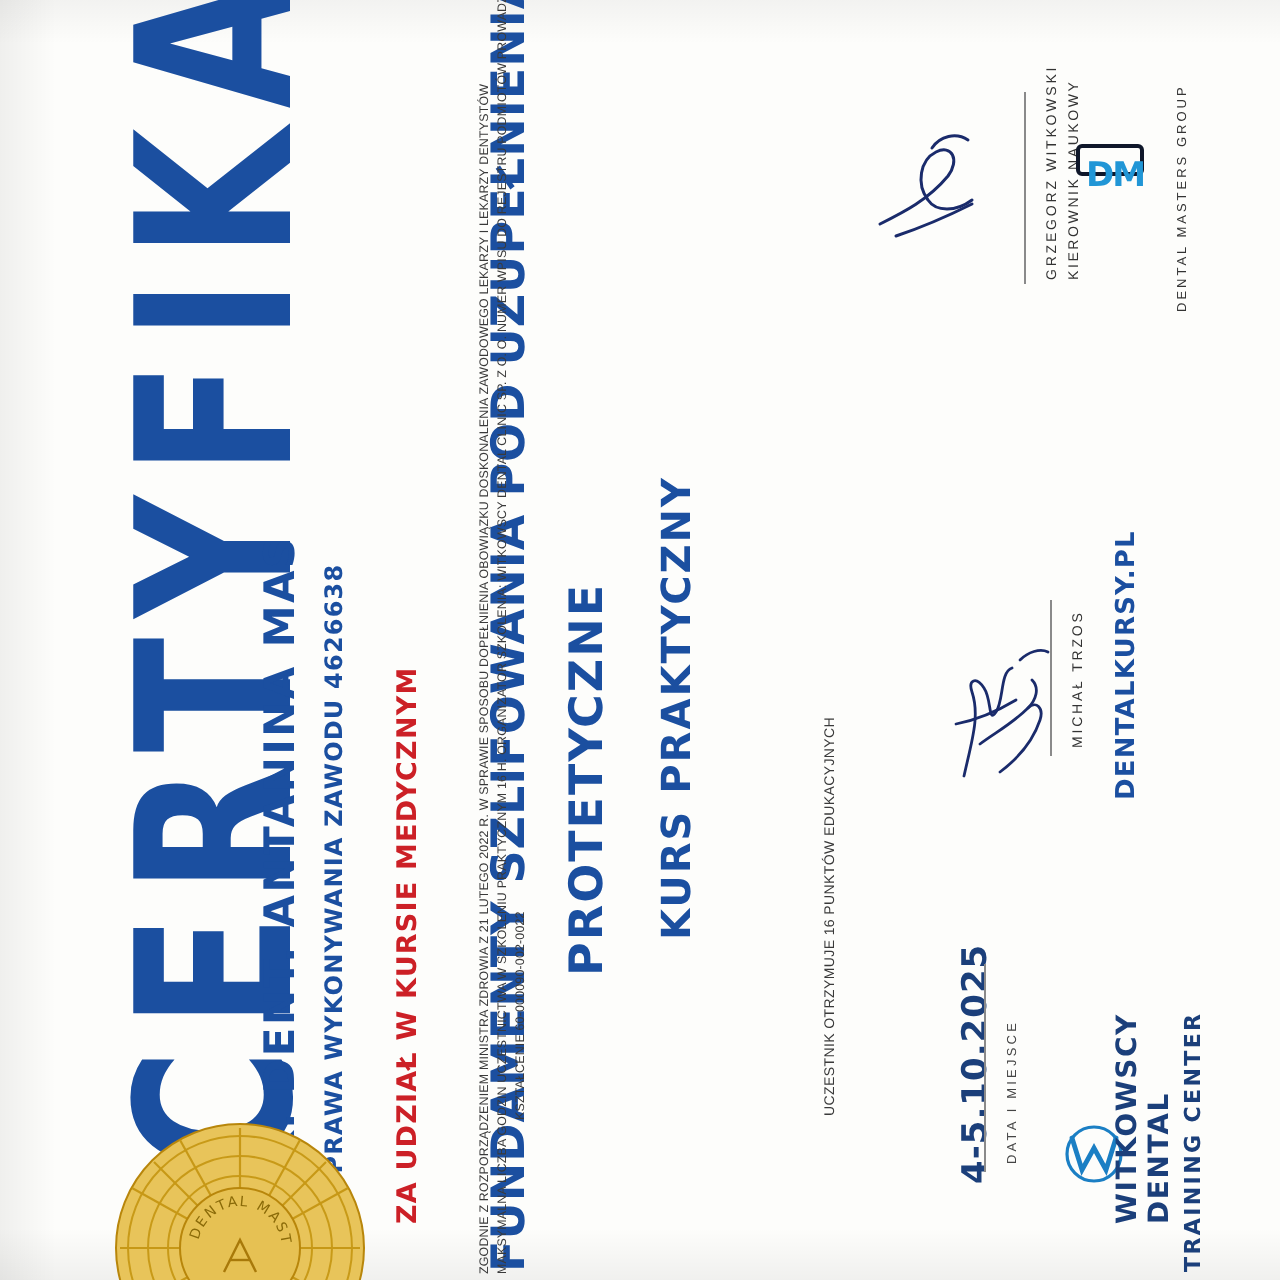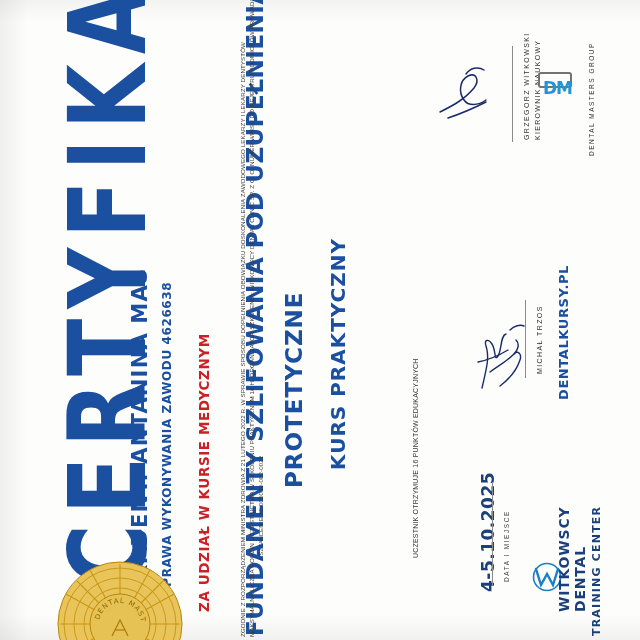--- a/index.html
+++ b/index.html
@@ -196,21 +196,21 @@
   .seal svg { display:block; }
 
   
   .scribble { position: absolute; }
 
   
   .dm-logo {
     position: absolute;
     width: 34px;
     height: 16px;
-    border: 2px solid #737373;
+    border: 2px solid #0f172a;
     border-radius: 3px;
     box-sizing: border-box;
   }
   .dm-logo span {
     position: absolute;
     left: 3px; top: 4px;
     font-family: "DejaVu Sans", sans-serif;
     font-weight: 700;
     font-size: 17px;
     color: #2196d6;

